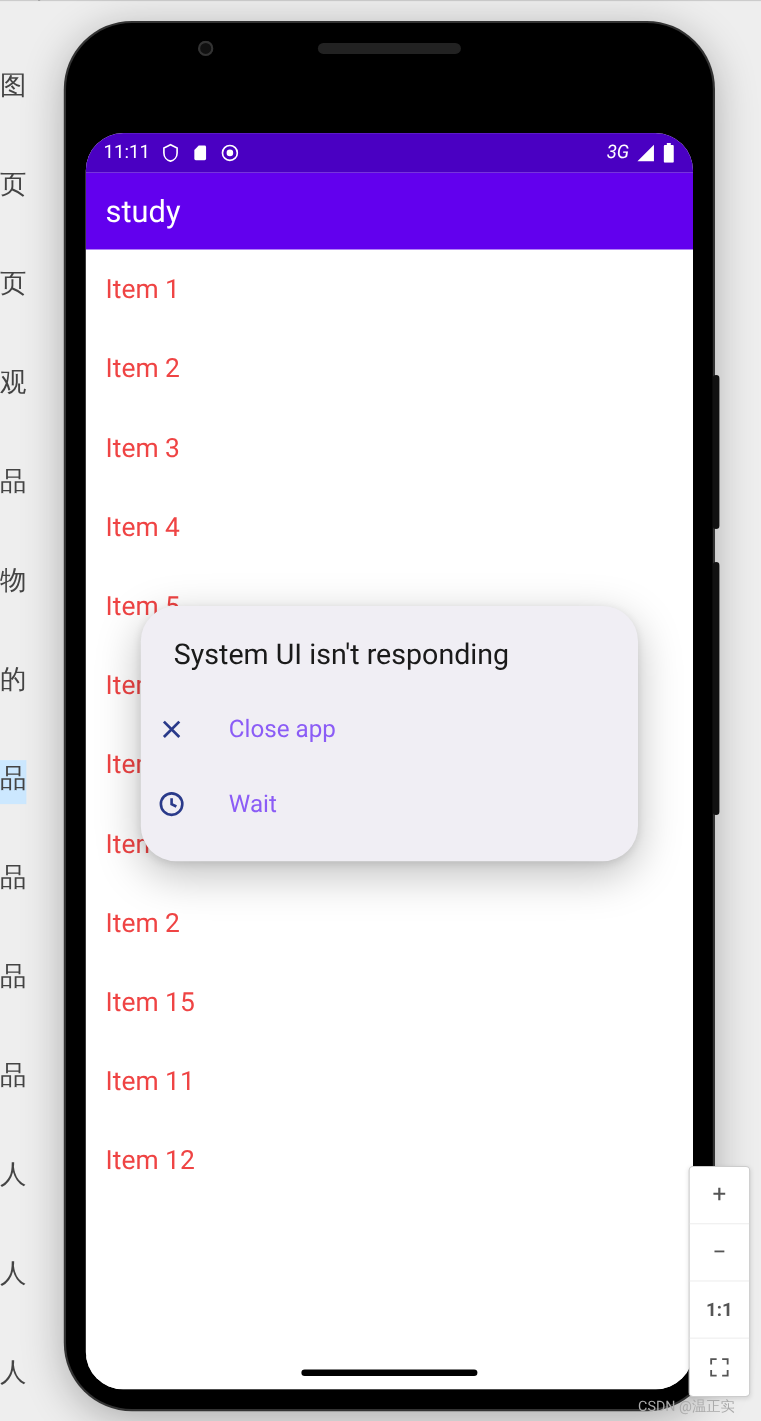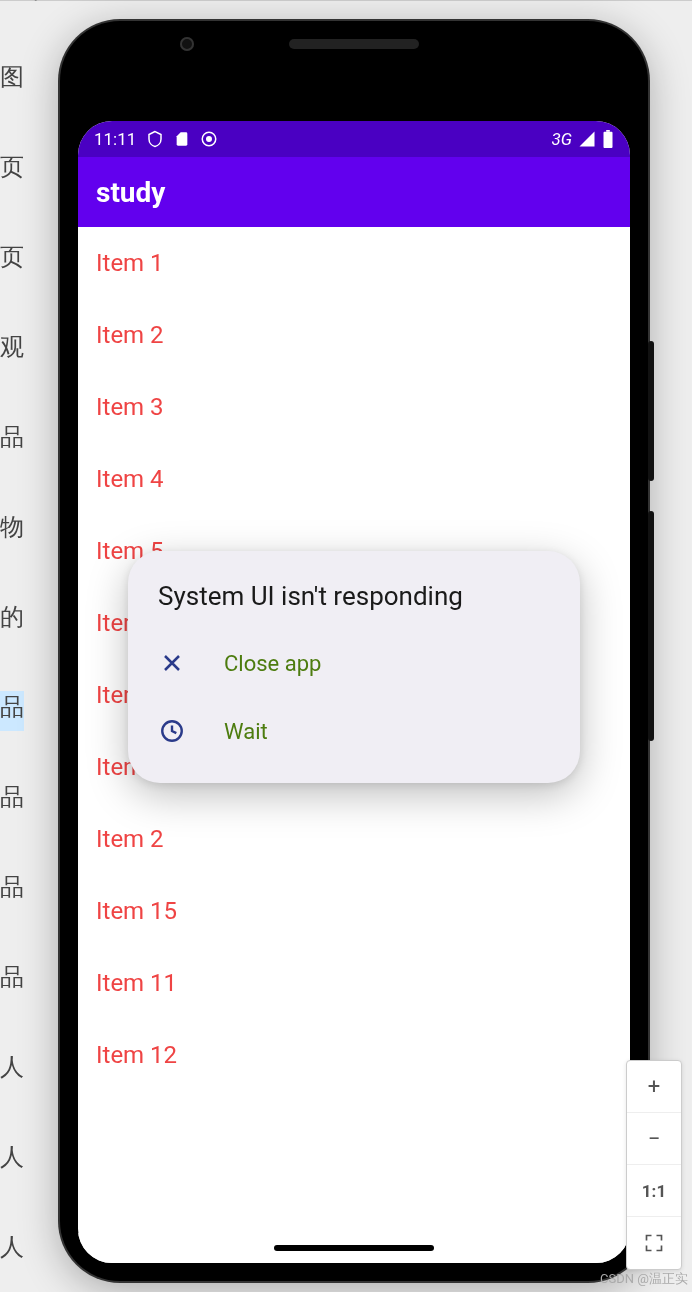--- a/index.html
+++ b/index.html
@@ -72,21 +72,21 @@
     }
     .status-left { display:flex; align-items:center; gap:10px; }
     .status-right { display:flex; align-items:center; gap:6px;font-style:italic; }
     .app-bar {
       height: 70px;
       background: #6200ee;
       color: #fff;
       display: flex; align-items: center;
       padding: 0 18px;
       font-size: 28px;
-      font-weight: 700;
+      font-weight: 400;
     }
     .list {
       background: #fff;
       overflow-y: hidden;
     }
     .list-item {
       padding: 22px 18px;
       font-size: 24px;
       color: #ef4444;
     }
@@ -103,24 +103,24 @@
       box-shadow: 0 12px 40px rgba(0,0,0,0.25), 0 2px 8px rgba(0,0,0,0.1);
       padding: 30px 0 18px 0;
     }
     .dialog-title {
       font-size: 26px;
       color: #1a1a1a;
       padding: 0 30px 18px 30px;
     }
     .dialog-action {
       display:flex; align-items:center;
-      padding: 20px 30px;
+      padding: 20px 14px;
       gap: 38px;
       font-size: 22px;
-      color: #4d7c0f;
+      color: #8b5cf6;
     }
     .dialog-action .ic {
       width: 28px; height: 28px;
       color: #2a3a8a;
       display:flex; align-items:center; justify-content:center;
     }
     .nav-bar {
       position:absolute; bottom:0; left:0; right:0;
       height: 30px;
       background: rgba(255,255,255,0.9);
@@ -140,21 +140,21 @@
       box-shadow: 0 1px 4px rgba(0,0,0,0.1);
     }
     .zoom-controls .zb {
       height: 52px;
       display:flex; align-items:center; justify-content:center;
       font-size: 22px; color:#555;
       border-bottom:1px solid #eee;
     }
     .zoom-controls .zb:last-child { border-bottom:none; }
     .watermark {
-      position:absolute; right:4px; bottom:4px;
+      position:absolute; right:24px; bottom:4px;
       font-size:13px; color:#aaa;
     }
     svg { display:block; }
   </style>
 </head>
 <body>
 
 <div class="outer-bg">
 
   <div class="top-toolbar">

